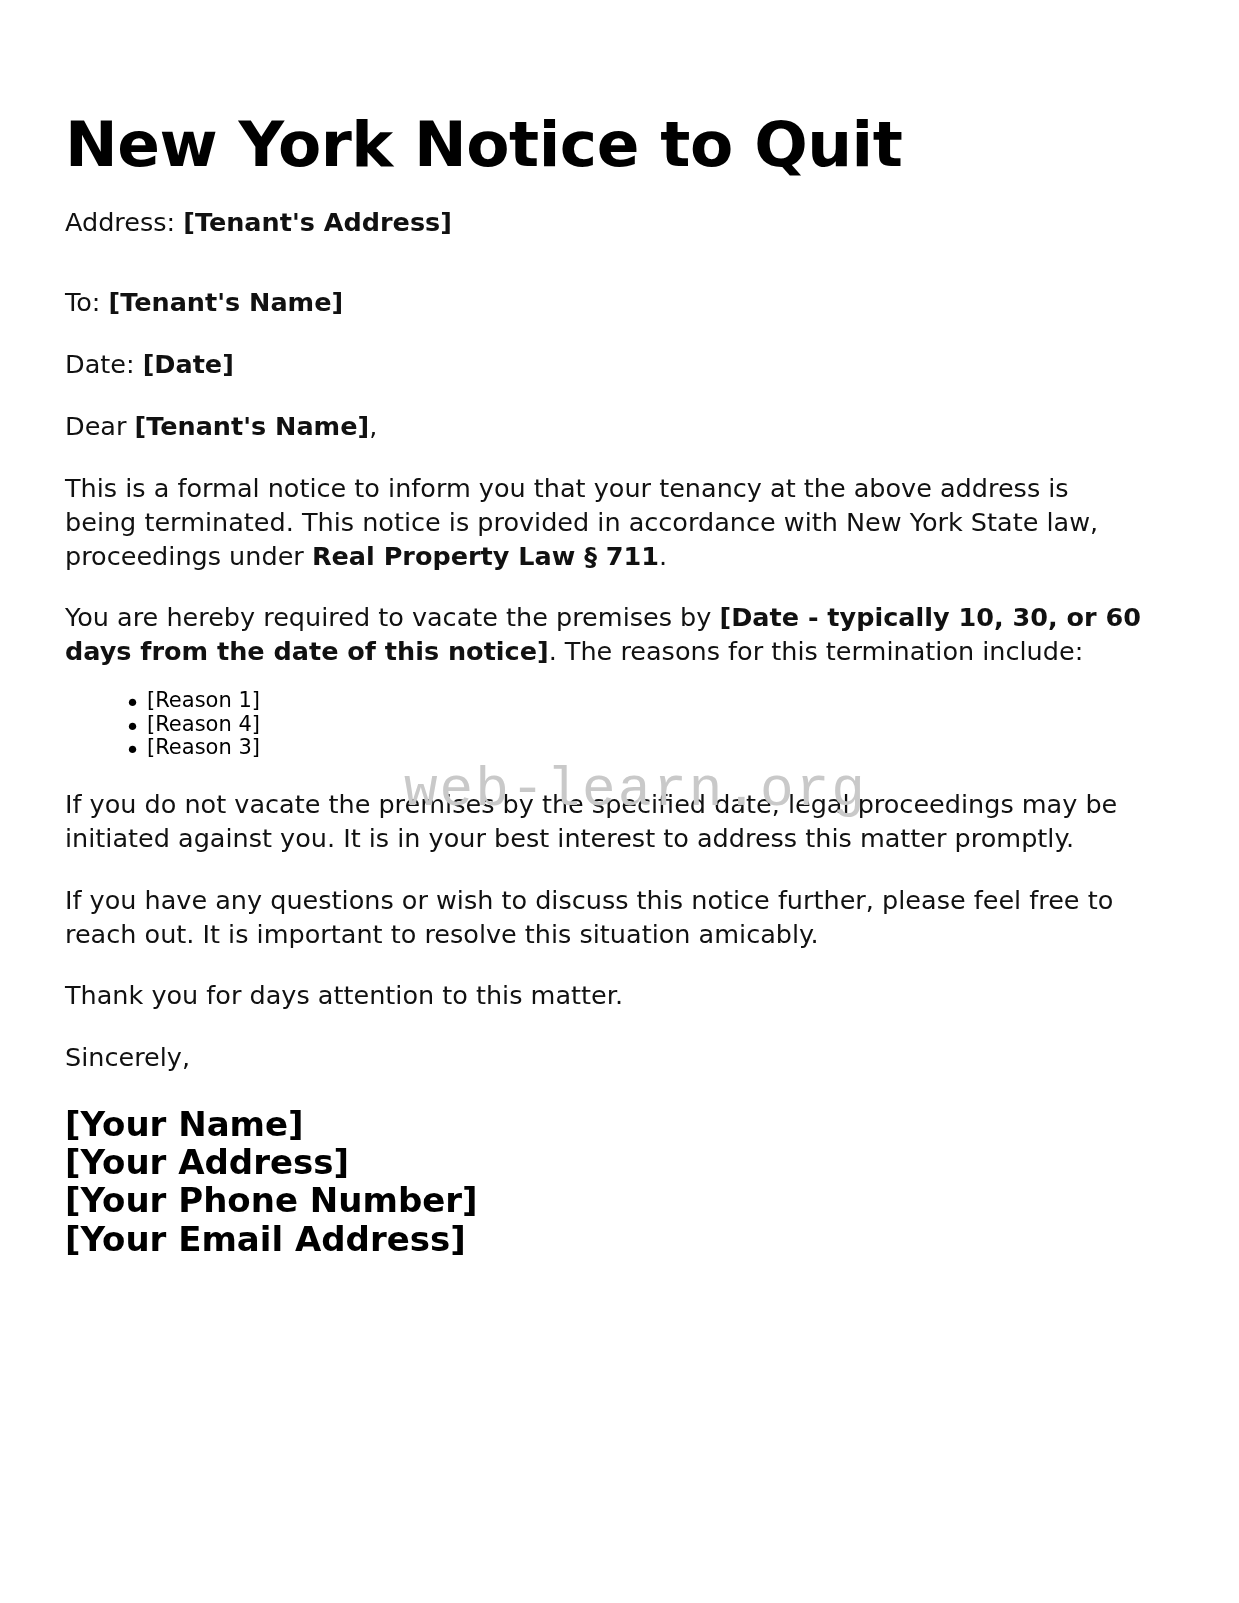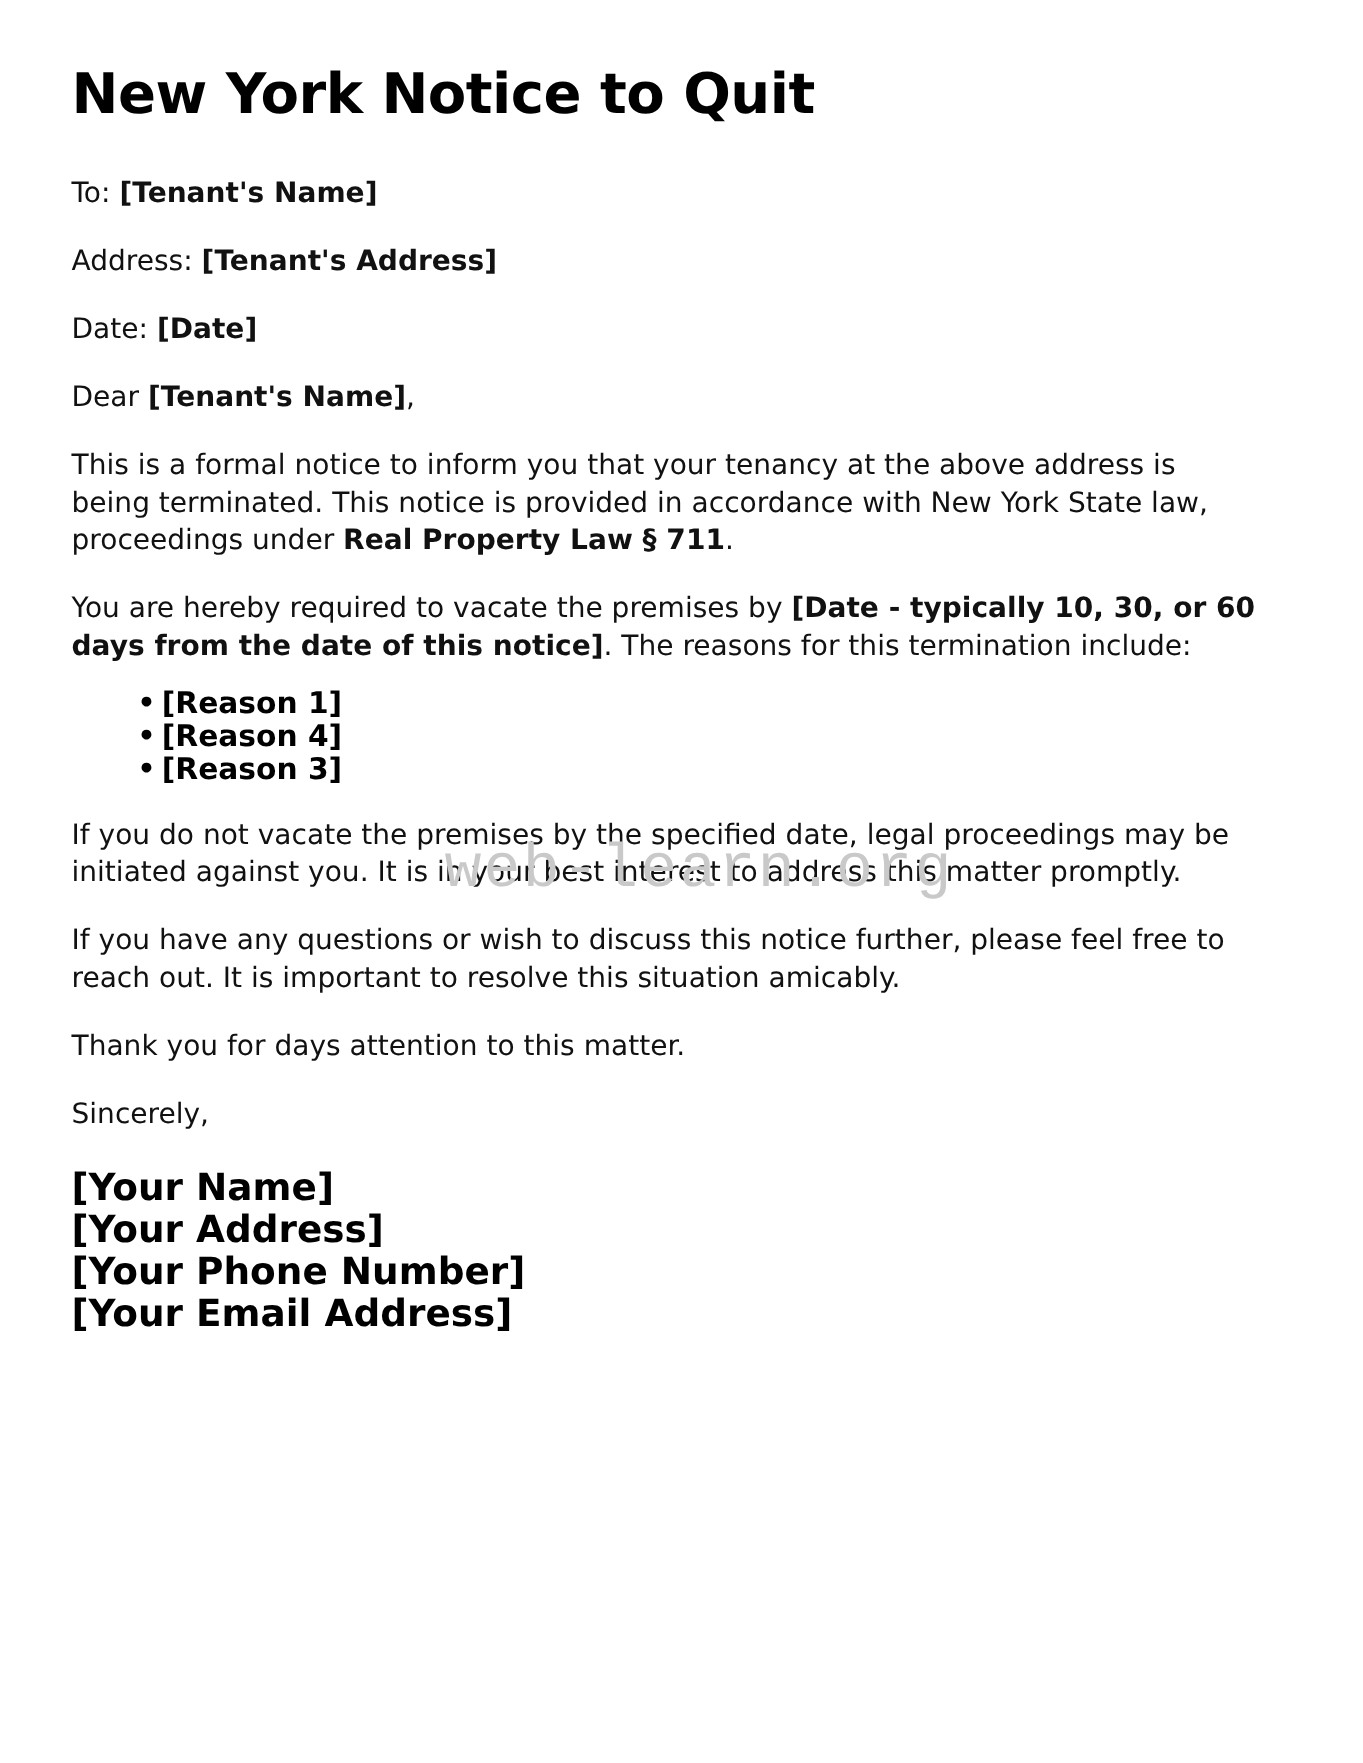--- a/index.html
+++ b/index.html
@@ -16,25 +16,25 @@
     font-family: "DejaVu Sans", "Liberation Sans", sans-serif;
     color: #000000;
   }
   .content {
     position: absolute;
     left: 65px;
     top: 0;
     width: 1082px;
   }
   .doc-title {
-    font-size: 51px;
+    font-size: 63px;
     font-weight: bold;
     letter-spacing: -0.5px;
     margin: 0;
-    padding-top: 60px;
+    padding-top: 112px;
     line-height: 1.05;
     color: #000000;
   }
   .para {
     font-size: 25.5px;
     line-height: 1.33;
     margin: 0;
     padding-top: 28px;
     color: #111111;
     font-weight: 400;
@@ -45,22 +45,22 @@
   .para b, .para strong {
     font-weight: bold;
   }
   .reason-list {
     margin: 0;
     padding: 20px 0 0 60px;
     list-style: none;
   }
   .reason-list li {
     position: relative;
-    font-size: 27px;
-    font-weight: bold;
+    font-size: 21px;
+    font-weight: normal;
     line-height: 1.12;
     padding: 0 0 0 22px;
     color: #000000;
   }
   .reason-list li::before {
     content: "\2022";
     position: absolute;
     left: 0;
     top: 0;
     font-size: 25.5px;
@@ -96,26 +96,26 @@
 <body>
 
 <div class="page">
 
   <div class="watermark">web-learn.org</div>
 
   <div class="content">
 
     <h1 class="doc-title">New York Notice to Quit</h1>
 
+    <p class="para">
+      <span>Address: </span><b>[Tenant's Address]</b>
+    </p>
+
     <p class="para first-after-title">
       <span>To: </span><b>[Tenant's Name]</b>
-    </p>
-
-    <p class="para">
-      <span>Address: </span><b>[Tenant's Address]</b>
     </p>
 
     <p class="para">
       <span>Date: </span><b>[Date]</b>
     </p>
 
     <p class="para">
       <span>Dear </span><b>[Tenant's Name]</b><span>,</span>
     </p>
 

